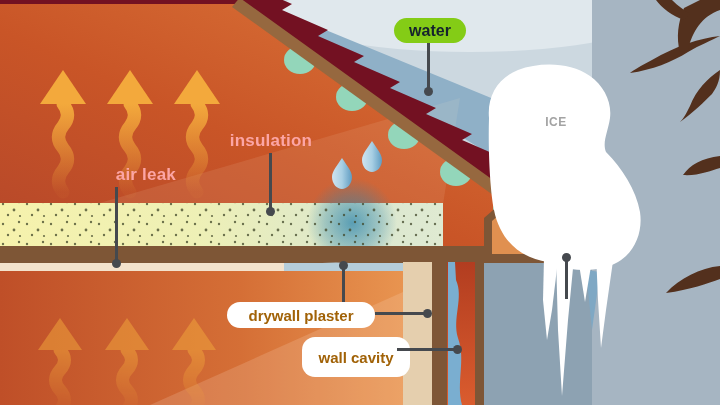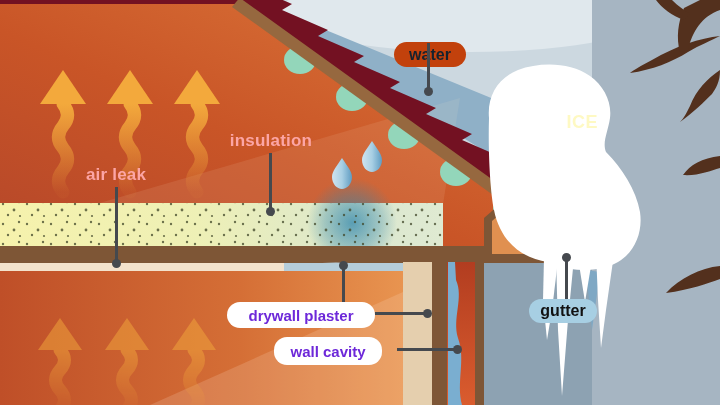--- a/index.html
+++ b/index.html
@@ -3,27 +3,27 @@
 <meta charset="utf-8">
 <style>
   html,body{margin:0;padding:0;background:#222;}
   #stage{position:relative;width:720px;height:405px;overflow:hidden;
          font-family:"Liberation Sans","DejaVu Sans",sans-serif;}
   #scene{position:absolute;left:0;top:0;}
   .lbl{position:absolute;font-weight:bold;color:#fca5a5;}
   .plain{font-size:17px;letter-spacing:.2px;text-align:center;}
   .pill{display:flex;align-items:center;justify-content:center;
         font-size:15px;border-radius:13px;box-sizing:border-box;}
-  .pill-white{background:#ffffff;color:#6d28d9;}
-  .pill-steel{background:#c2410c;color:#15222e;font-size:16px;margin-top:24px;}
+  .pill-white{background:#ffffff;color:#a16207;}
+  .pill-steel{background:#84cc16;color:#15222e;font-size:16px;}
   .pill-ice{background:#a7cfe3;color:#111;font-size:16px;}
   .leader{position:absolute;background:#45494e;}
   .dot{position:absolute;width:9px;height:9px;border-radius:50%;background:#45494e;}
-  .icedam{position:absolute;color:#fef9c3;font-weight:bold;font-size:18px;
-          line-height:21px;text-align:right;letter-spacing:.5px;}
+  .icedam{position:absolute;color:#a3a3a3;font-weight:bold;font-size:12px;
+          line-height:21px;text-align:center;letter-spacing:.5px;}
 </style>
 </head>
 <body>
 
 <div id="stage">
 
   <svg id="scene" width="720" height="405" viewBox="0 0 720 405">
     <defs>
       <linearGradient id="atticGrad" x1="0" y1="1" x2="1" y2="0">
         <stop offset="0" stop-color="#b4462a"></stop>
@@ -164,35 +164,34 @@
   </svg>
 
   <div class="lbl pill pill-steel" style="left:394px;top:18px;width:72px;height:25px;">water</div>
   <div class="leader" style="left:427px;top:43px;width:3px;height:49px;"></div>
   <div class="dot" style="left:424px;top:87px;"></div>
 
   <div class="lbl plain" style="left:211px;top:131px;width:120px;">insulation</div>
   <div class="leader" style="left:269px;top:153px;width:3px;height:58px;"></div>
   <div class="dot" style="left:266px;top:207px;"></div>
 
-  <div class="lbl plain" style="left:56px;top:165px;width:120px;">air leak</div>
+  <div class="lbl plain" style="left:56px;top:165px;width:120px;text-align:right;">air leak</div>
   <div class="leader" style="left:115px;top:187px;width:3px;height:76px;"></div>
   <div class="dot" style="left:112px;top:259px;"></div>
 
   <div class="icedam" style="left:514px;top:112px;width:84px;">
     <div>ICE</div>
   </div>
 
   <div class="leader" style="left:342px;top:265px;width:3px;height:37px;"></div>
   <div class="dot" style="left:339px;top:261px;"></div>
   <div class="lbl pill pill-white" style="left:227px;top:302px;width:148px;height:26px;">drywall plaster</div>
   <div class="leader" style="left:375px;top:312px;width:53px;height:3px;"></div>
   <div class="dot" style="left:423px;top:309px;"></div>
 
-  <div class="lbl pill pill-white" style="left:274px;top:337px;width:108px;height:28px;">wall cavity</div>
+  <div class="lbl pill pill-white" style="left:302px;top:337px;width:108px;height:40px;">wall cavity</div>
   <div class="leader" style="left:397px;top:348px;width:61px;height:3px;"></div>
   <div class="dot" style="left:453px;top:345px;"></div>
 
   <div class="leader" style="left:565px;top:257px;width:3px;height:42px;"></div>
   <div class="dot" style="left:562px;top:253px;"></div>
-  <div class="lbl pill pill-ice" style="left:529px;top:299px;width:68px;height:24px;">gutter</div>
 
 </div>
 
 </body></html>

